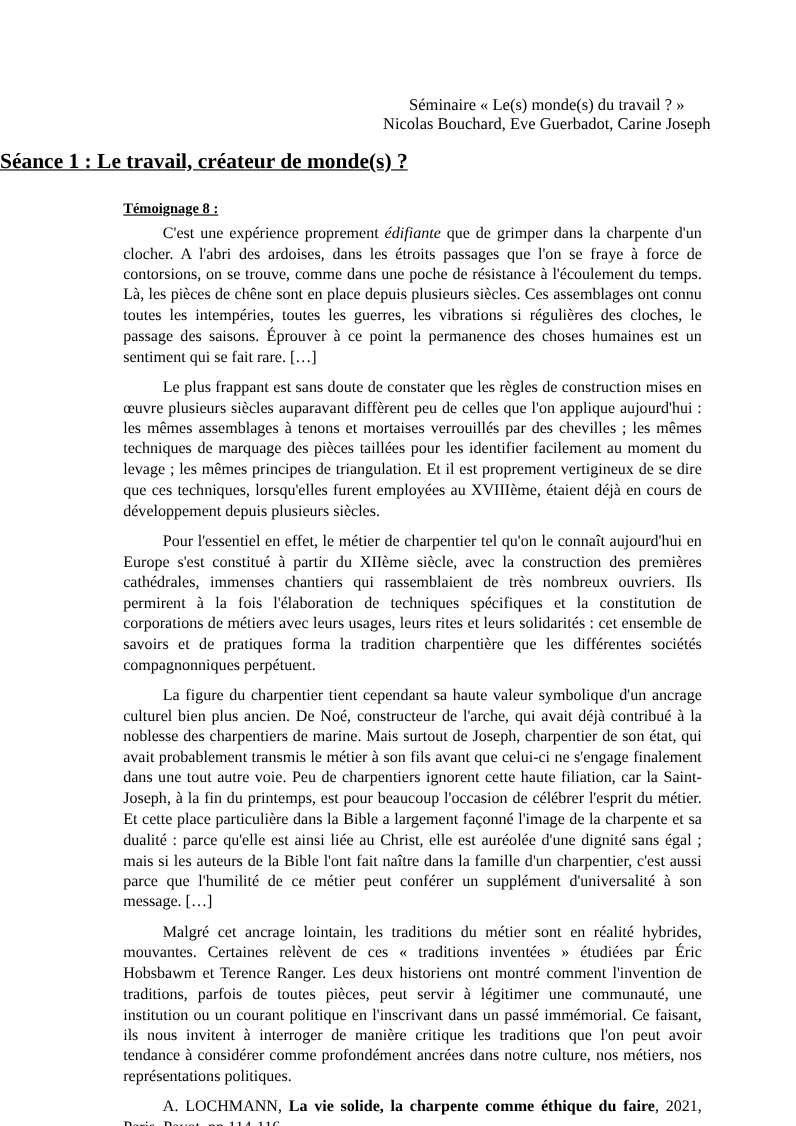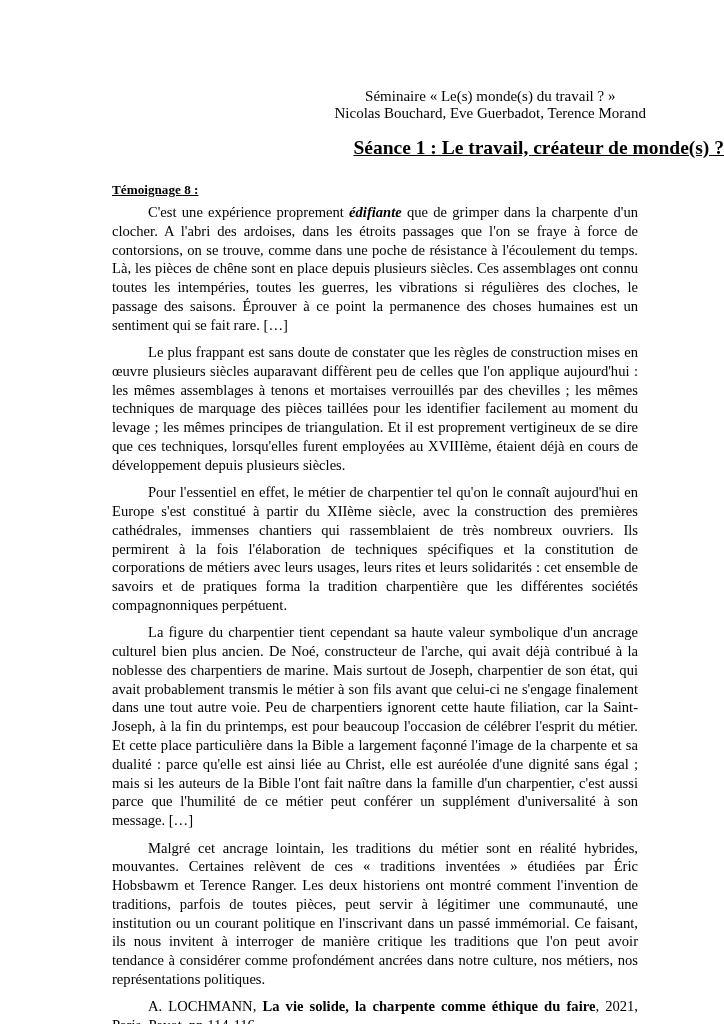--- a/index.html
+++ b/index.html
@@ -1,32 +1,32 @@
 <!DOCTYPE html>
 <html><head>
 <meta charset="utf-8">
 <style>
   html, body { margin:0; padding:0; background:#ffffff; }
   body { width:724px; height:1024px; position:relative; overflow:hidden;
          font-family:"Liberation Serif", serif; color:#000; }
   .header { position:absolute; right:78px; top:88px; text-align:center; font-size:15px; line-height:17px; }
-  .title { position:absolute; left:0; width:724px; top:137px; text-align:right;
+  .title { position:absolute; left:0; width:724px; top:137px; text-align:left;
            font-size:19.5px; font-weight:bold; text-decoration:underline; }
   .label { position:absolute; left:112px; top:182px; font-size:13.2px; font-weight:bold; text-decoration:underline; }
   .body { position:absolute; left:112px; width:526px; top:203px; font-size:14.6px; line-height:18.8px; text-align:justify; }
   .body p { margin:0 0 8.5px 0; text-indent:36px; }
-  .ital { font-style:italic;font-weight:bold; }
+  .ital { font-style:italic; }
   .bi { font-weight:bold; }
 </style>
 </head>
 <body>
 
 <div class="header">
   <div>Séminaire « Le(s) monde(s) du travail ? »</div>
-  <div>Nicolas Bouchard, Eve Guerbadot, Terence Morand</div>
+  <div>Nicolas Bouchard, Eve Guerbadot, Carine Joseph</div>
 </div>
 
 <div class="title">Séance 1 : Le travail, créateur de monde(s) ?</div>
 
 <div class="label">Témoignage 8 :</div>
 
 <div class="body">
   <p><span>C'est une expérience proprement </span><span class="ital">édifiante</span><span> que de grimper dans la charpente d'un clocher. A l'abri des ardoises, dans les étroits passages que l'on se fraye à force de contorsions, on se trouve, comme dans une poche de résistance à l'écoulement du temps. Là, les pièces de chêne sont en place depuis plusieurs siècles. Ces assemblages ont connu toutes les intempéries, toutes les guerres, les vibrations si régulières des cloches, le passage des saisons. Éprouver à ce point la permanence des choses humaines est un sentiment qui se fait rare. […]</span></p>
   <p>Le plus frappant est sans doute de constater que les règles de construction mises en œuvre plusieurs siècles auparavant diffèrent peu de celles que l'on applique aujourd'hui : les mêmes assemblages à tenons et mortaises verrouillés par des chevilles ; les mêmes techniques de marquage des pièces taillées pour les identifier facilement au moment du levage ; les mêmes principes de triangulation. Et il est proprement vertigineux de se dire que ces techniques, lorsqu'elles furent employées au XVIIIème, étaient déjà en cours de développement depuis plusieurs siècles.</p>
   <p>Pour l'essentiel en effet, le métier de charpentier tel qu'on le connaît aujourd'hui en Europe s'est constitué à partir du XIIème siècle, avec la construction des premières cathédrales, immenses chantiers qui rassemblaient de très nombreux ouvriers. Ils permirent à la fois l'élaboration de techniques spécifiques et la constitution de corporations de métiers avec leurs usages, leurs rites et leurs solidarités : cet ensemble de savoirs et de pratiques forma la tradition charpentière que les différentes sociétés compagnonniques perpétuent.</p>

